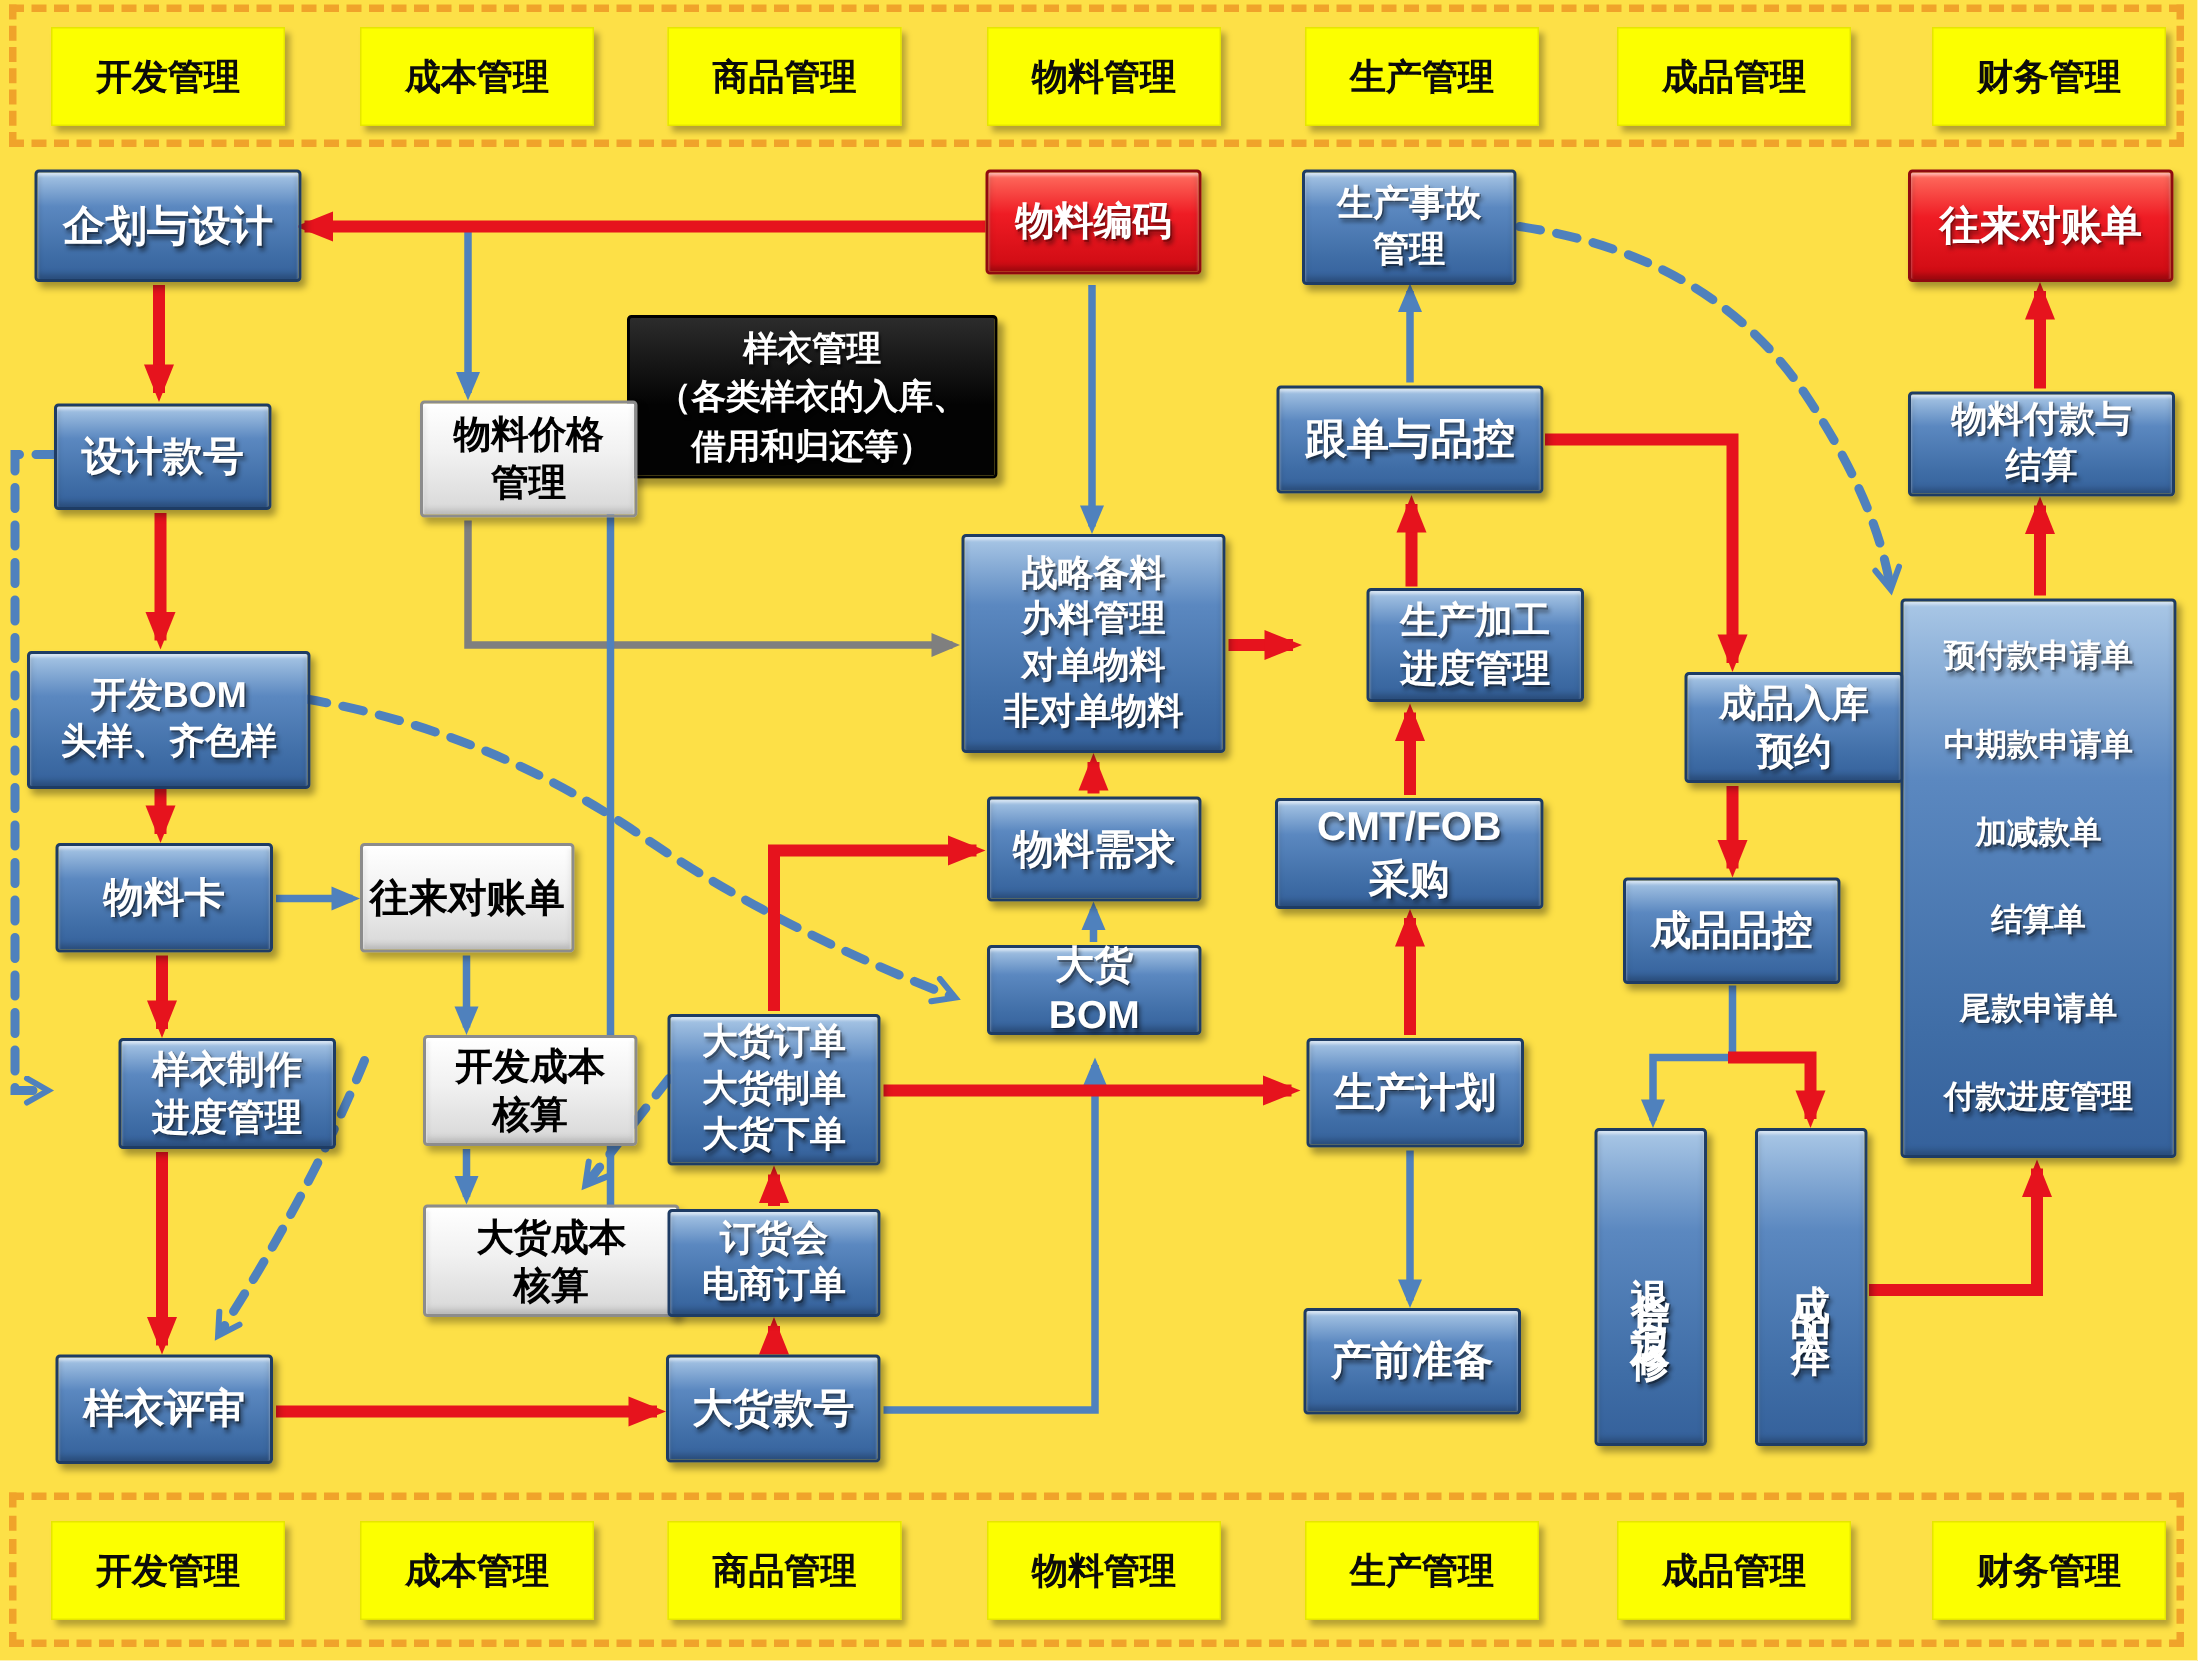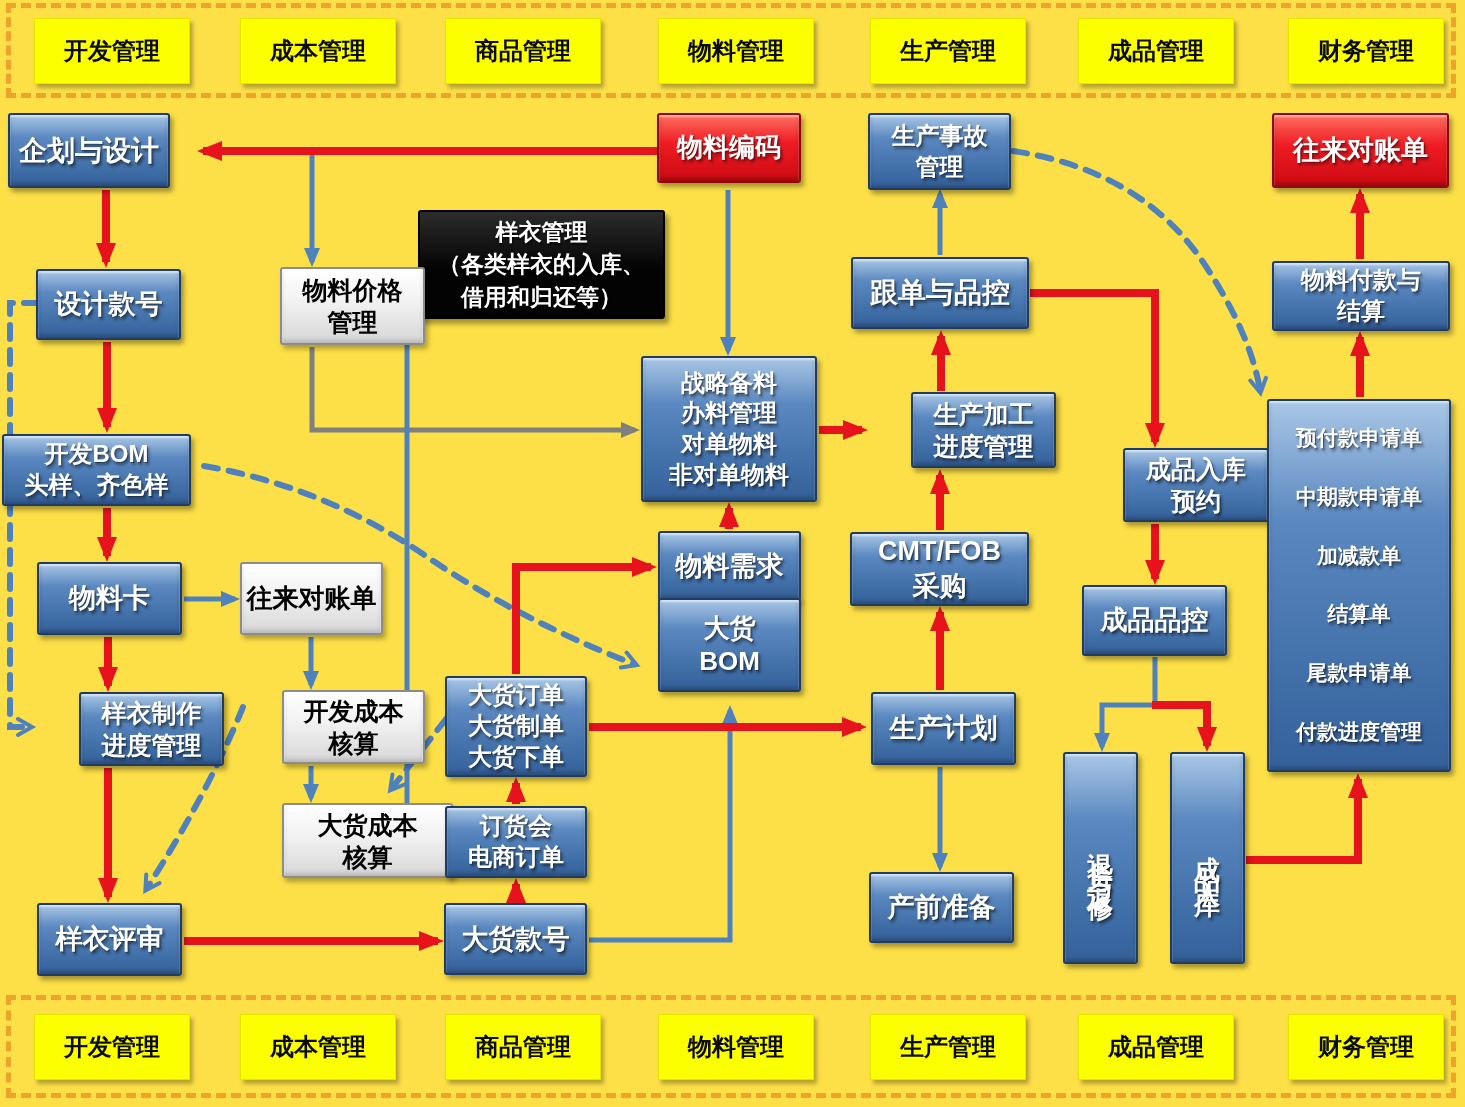--- a/index.html
+++ b/index.html
@@ -124,51 +124,51 @@
       <path d="M941,391 V336" marker-end="url(#mR)"></path>
       <path d="M1030,293 H1155 V442" marker-end="url(#mR)"></path>
       <path d="M1155,524 V579" marker-end="url(#mR)"></path>
       <path d="M1152,705 H1207 V746" marker-end="url(#mR)"></path>
       <path d="M1246,860 H1358 V779" marker-end="url(#mR)"></path>
       <path d="M1360,397 V337" marker-end="url(#mR)"></path>
       <path d="M1360,259 V194" marker-end="url(#mR)"></path>
     </g>
   </svg>
 
-  <div class="node blue fs28" style="left:8px;top:113px;width:162px;height:75px">企划与设计</div>
+  <div class="node blue fs28" style="left:23px;top:113px;width:178px;height:75px">企划与设计</div>
   <div class="node red fs26" style="left:657px;top:113px;width:144px;height:70px">物料编码</div>
   <div class="node blue fs24" style="left:868px;top:113px;width:143px;height:77px">生产事故
 管理</div>
   <div class="node red fs27" style="left:1272px;top:113px;width:177px;height:75px">往来对账单</div>
   <div class="node black fs23" style="left:418px;top:210px;width:247px;height:109px">样衣管理
 （各类样衣的入库、
 借用和归还等）</div>
   <div class="node blue fs27" style="left:36px;top:269px;width:145px;height:71px">设计款号</div>
   <div class="node white fs25" style="left:238px;top:267px;width:145px;height:78px">物料价格
 管理</div>
   <div class="node blue fs28" style="left:851px;top:257px;width:178px;height:72px">跟单与品控</div>
   <div class="node blue fs24" style="left:1272px;top:261px;width:178px;height:70px">物料付款与
 结算</div>
   <div class="node blue fs24" style="left:641px;top:356px;width:176px;height:146px">战略备料
 办料管理
 对单物料
 非对单物料</div>
   <div class="node blue fs25" style="left:869px;top:392px;width:145px;height:76px">生产加工
 进度管理</div>
-  <div class="node blue fs24" style="left:2px;top:434px;width:189px;height:72px">开发BOM
+  <div class="node blue fs24" style="left:18px;top:434px;width:189px;height:92px">开发BOM
 头样、齐色样</div>
   <div class="node blue fs25" style="left:1081px;top:448px;width:146px;height:74px">成品入库
 预约</div>
   <div class="node blue fs27" style="left:850px;top:532px;width:179px;height:74px">CMT/FOB
 采购</div>
   <div class="node blue fs27" style="left:658px;top:531px;width:143px;height:70px">物料需求</div>
   <div class="node blue fs27" style="left:37px;top:562px;width:145px;height:73px">物料卡</div>
   <div class="node white fs26" style="left:240px;top:562px;width:143px;height:73px">往来对账单</div>
   <div class="node blue fs27" style="left:1082px;top:585px;width:145px;height:71px">成品品控</div>
-  <div class="node blue fs26" style="left:658px;top:598px;width:143px;height:94px">大货
+  <div class="node blue fs26" style="left:658px;top:630px;width:143px;height:60px">大货
 BOM</div>
   <div class="node blue fs25" style="left:37px;top:692px;width:145px;height:74px">样衣制作
 进度管理</div>
   <div class="node white fs25" style="left:240px;top:690px;width:143px;height:74px">开发成本
 核算</div>
   <div class="node blue fs24" style="left:445px;top:676px;width:142px;height:101px">大货订单
 大货制单
 大货下单</div>
   <div class="node blue fs27" style="left:871px;top:692px;width:145px;height:73px">生产计划</div>
   <div class="node white fs25" style="left:240px;top:803px;width:171px;height:75px">大货成本

